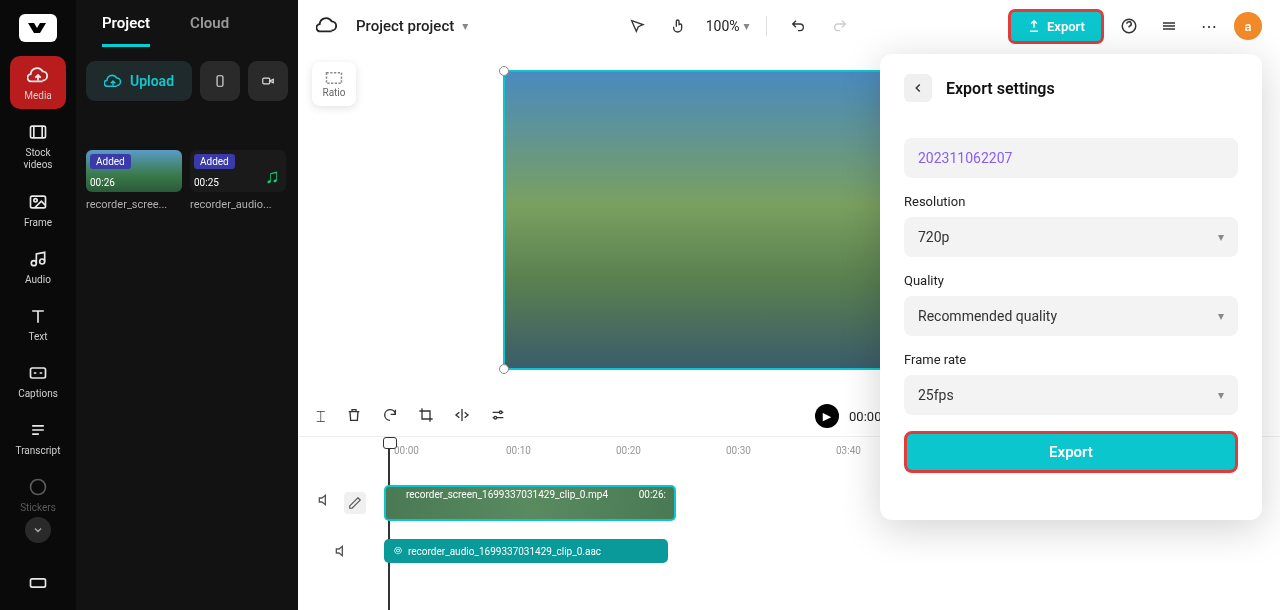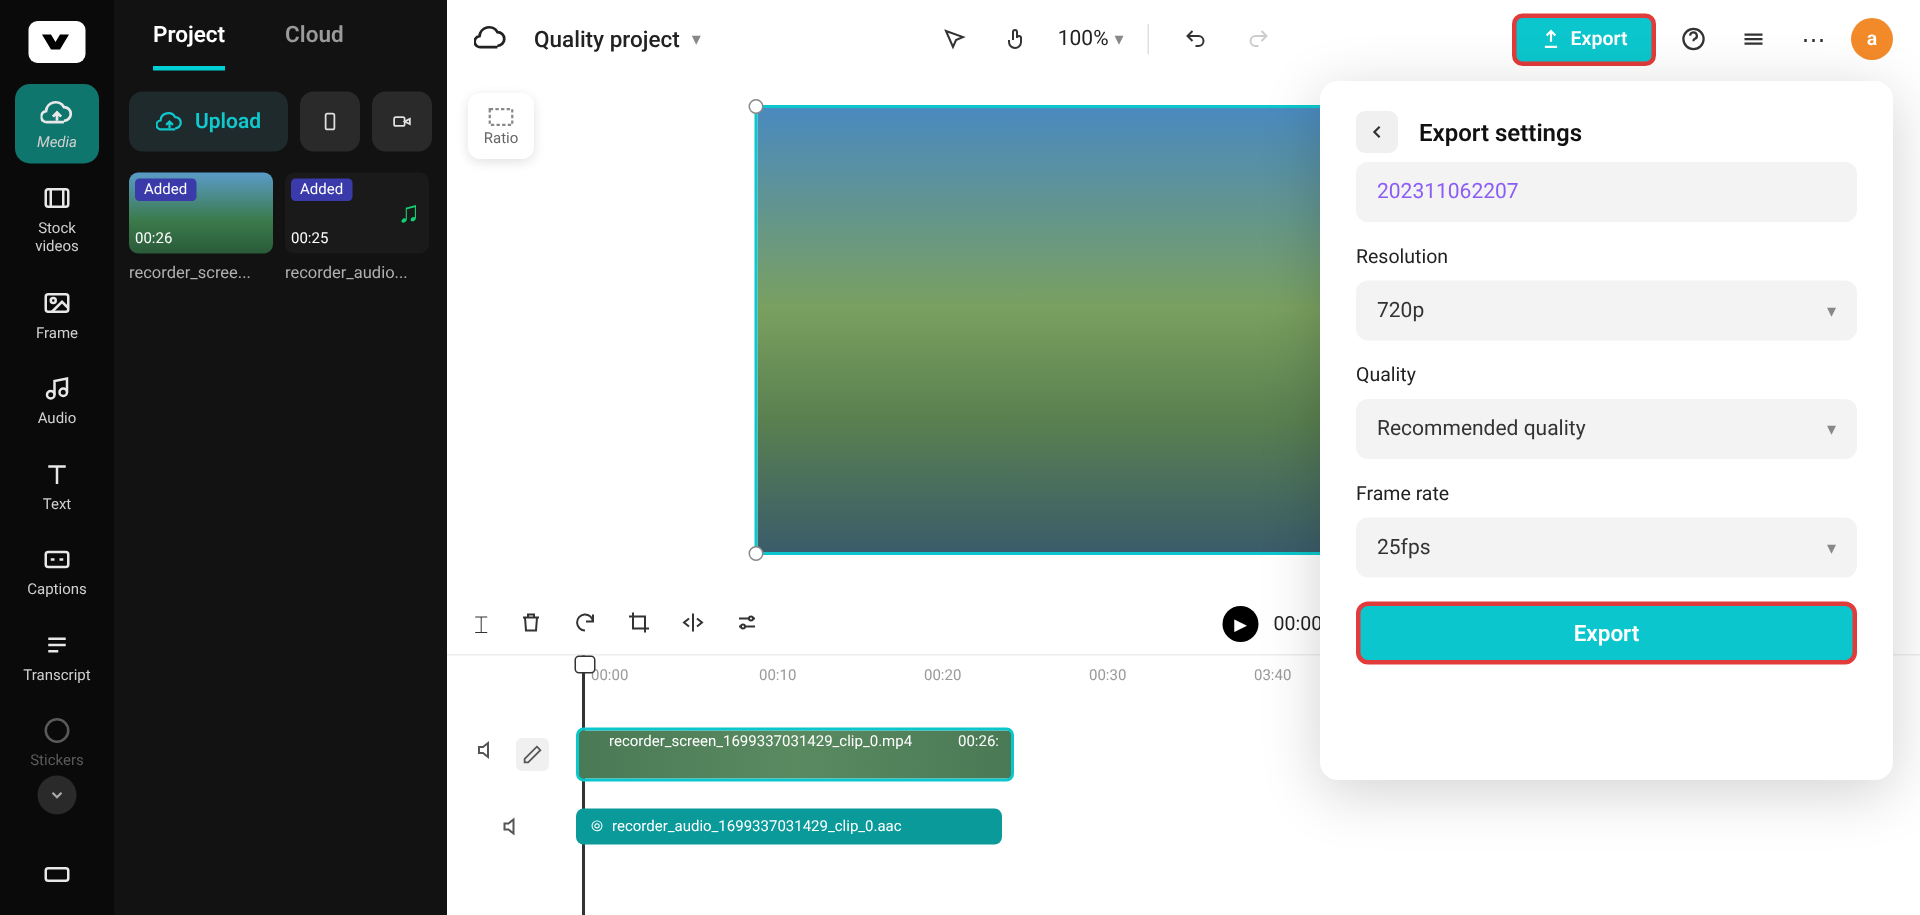--- a/index.html
+++ b/index.html
@@ -1,34 +1,34 @@
 <!DOCTYPE html>
 <html><head>
 <meta charset="utf-8">
 <style>
 * { margin:0; padding:0; box-sizing:border-box; font-family:-apple-system,BlinkMacSystemFont,"Segoe UI",Roboto,sans-serif; }
 body { width:1280px; height:610px; background:#fff; overflow:hidden; position:relative; }
 .sidebar { position:absolute; left:0; top:0; width:76px; height:610px; background:#0a0a0a; display:flex; flex-direction:column; align-items:center; padding-top:14px; gap:4px; }
 .logo { width:38px; height:28px; background:#fff; border-radius:6px; display:flex; align-items:center; justify-content:center; margin-bottom:10px; }
 .sb-item { width:56px; display:flex; flex-direction:column; align-items:center; justify-content:center; padding:8px 0; border-radius:10px; cursor:pointer; }
-.sb-item.active { background:#0f766e;font-style:italic; }
+.sb-item.active { background:#b91c1c; }
 .sb-icon { width:22px; height:22px; display:flex; align-items:center; justify-content:center; color:#e8e8e8; }
 .sb-label { font-size:10px; color:#d0d0d0; margin-top:4px; }
 .sb-item.disabled .sb-label,.sb-item.disabled .sb-icon { color:#5a5a5a; }
 .sb-circle { width:26px; height:26px; border-radius:50%; background:#2a2a2a; color:#aaa; display:flex; align-items:center; justify-content:center; margin-top:4px; }
 .panel { position:absolute; left:76px; top:0; width:222px; height:610px; background:#121212; }
 .tabs { display:flex; gap:40px; padding:14px 26px 0; }
 .tab { font-size:15px; font-weight:600; color:#9a9a9a; padding-bottom:12px; cursor:pointer; }
 .tab.active { color:#fff; border-bottom:3px solid #00d0d6; }
 .upload-row { display:flex; gap:8px; padding:14px 10px; }
 .upload-btn { flex:1; height:40px; background:#1e2a2b; color:#10c8ce; border-radius:9px; display:flex; align-items:center; justify-content:center; gap:8px; font-size:14px; font-weight:600; cursor:pointer; }
 .upload-sq { width:40px; height:40px; background:#2a2a2a; border-radius:9px; display:flex; align-items:center; justify-content:center; color:#e0e0e0; cursor:pointer; }
 .assets { display:flex; gap:8px; padding:0 10px; }
 .asset { width:96px; }
-.asset-thumb { width:96px; height:54px; border-radius:6px; position:relative; background:linear-gradient(180deg,#5a9bc8 0%,#3a7a4a 60%,#2a5a3a 100%); overflow:hidden; }
+.asset-thumb { width:96px; height:42px; border-radius:6px; position:relative; background:linear-gradient(180deg,#5a9bc8 0%,#3a7a4a 60%,#2a5a3a 100%); overflow:hidden;margin-top:35px; }
 .asset-thumb.audio { background:#1a1a1a; }
 .badge { position:absolute; top:4px; left:4px; background:#3a3aaa; color:#fff; font-size:10px; padding:2px 6px; border-radius:3px; }
 .dur { position:absolute; bottom:4px; left:4px; color:#fff; font-size:10px; }
 .music-ic { position:absolute; right:6px; top:14px; color:#10d070; font-size:20px; }
 .asset-name { font-size:11px; color:#b0b0b0; margin-top:6px; white-space:nowrap; overflow:hidden; text-overflow:ellipsis; }
 .main { position:absolute; left:298px; top:0; right:0; height:610px; background:#fff; }
 .topbar { height:52px; display:flex; align-items:center; padding:0 18px; gap:16px; }
 .cloud-ic { width:24px; height:24px; color:#222; }
 .proj-name { font-size:15px; font-weight:500; color:#222; display:flex; align-items:center; gap:8px; cursor:pointer; }
 .top-center { margin-left:auto; display:flex; align-items:center; gap:12px; }
@@ -56,21 +56,21 @@
 .playhead { position:absolute; left:90px; top:0; bottom:0; width:2px; background:#333; }
 .playhead::before { content:''; position:absolute; top:0; left:-5px; width:12px; height:10px; background:#fff; border:1px solid #333; border-radius:3px; }
 .track { display:flex; align-items:center; height:44px; margin:4px 0; }
 .track-head { width:86px; display:flex; gap:12px; justify-content:center; color:#555; }
 .clip { height:36px; border-radius:5px; position:relative; display:flex; align-items:center; padding:0 10px; font-size:10px; color:#fff; overflow:hidden; }
 .clip.video { width:292px; border:2px solid #0bc7cd; background:linear-gradient(90deg,#4a7a55 0%,#5a8a60 50%,#4a7a55 100%); }
 .clip.audio { width:284px; background:#0a9a9a; height:24px; }
 .clip-label { position:absolute; top:2px; left:8px; font-size:10px; color:#fff; white-space:nowrap;padding-left:12px; }
 .clip-dur { position:absolute; top:2px; right:8px; font-size:10px; color:#fff; }
 .export-panel { position:absolute; right:18px; top:54px; width:382px; height:466px; background:#fff; border-radius:12px; box-shadow:0 8px 40px rgba(0,0,0,0.18); padding:20px 24px; }
-.ep-head { display:flex; align-items:center; gap:14px; margin-bottom:6px; }
+.ep-head { display:flex; align-items:center; gap:14px; margin-bottom:36px; }
 .ep-back { width:28px; height:28px; background:#f0f0f0; border-radius:6px; display:flex; align-items:center; justify-content:center; cursor:pointer; }
 .ep-title { font-size:16px; font-weight:600; color:#111; }
 .ep-field { margin-bottom:16px; }
 .ep-label { font-size:13px; color:#222; margin-bottom:8px; }
 .ep-input { width:100%; height:40px; background:#f3f3f3; border:none; border-radius:8px; padding:0 14px; font-size:14px; color:#8b5cf6; }
 .ep-select { width:100%; height:40px; background:#f3f3f3; border-radius:8px; padding:0 14px; font-size:14px; color:#333; display:flex; align-items:center; justify-content:space-between; cursor:pointer; }
 .ep-export { width:100%; height:42px; background:#0bc7cd; color:#fff; border-radius:8px; font-size:15px; font-weight:600; display:flex; align-items:center; justify-content:center; cursor:pointer; border:3px solid #e23b3b; margin-top:6px; }
 .chev{color:#888;font-size:12px;}
 svg{display:block}
 </style>
@@ -215,21 +215,21 @@
 </div>
 
 <div class="main">
   <div class="topbar">
     <span class="cloud-ic">
         <svg width="22" height="22" viewBox="0 0 24 24" fill="none" stroke="currentColor" stroke-width="2">
           <path d="M17 18a5 5 0 0 0 0-10 7 7 0 0 0-13 3 4 4 0 0 0 1 8h12"></path>
         </svg>
       </span>
     <div class="proj-name">
-      <span>Quality project</span>
+      <span>Project project</span>
       <span class="chev">▾</span>
     </div>
     <div class="top-center">
       <span class="ic-btn">
           <svg width="16" height="16" viewBox="0 0 24 24" fill="none" stroke="currentColor" stroke-width="2">
             <path d="M4 4l7 16 3-7 7-3z"></path>
           </svg>
         </span>
       <span class="ic-btn">
           <svg width="16" height="16" viewBox="0 0 24 24" fill="none" stroke="currentColor" stroke-width="2">

